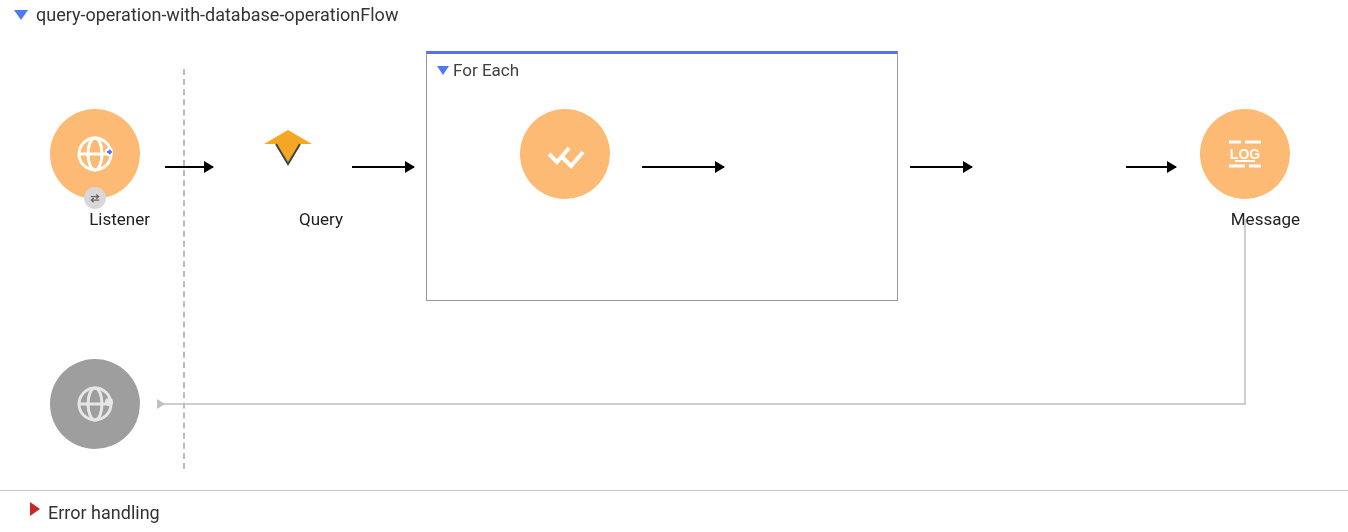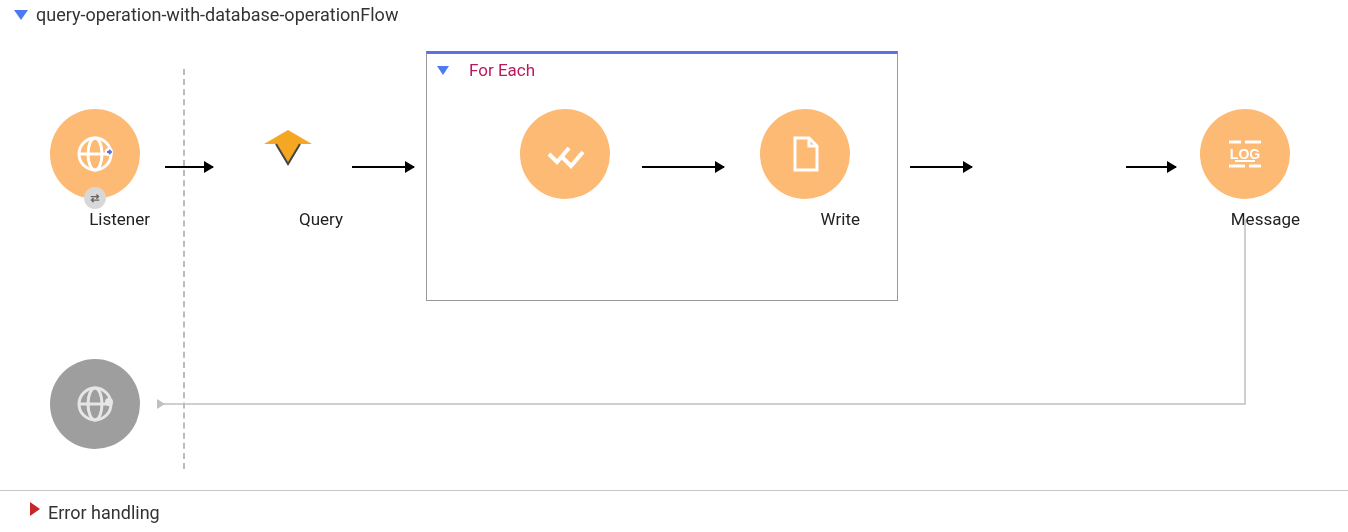--- a/index.html
+++ b/index.html
@@ -55,24 +55,24 @@
   .c-blue { background:#fdba74; }
   .icon-svg { width: 48px; height: 48px; stroke:#fff; fill:none; stroke-width:3; }
   .foreach-box {
     position: absolute;
     border: 1px solid #999;
     border-top: 3px solid #5c71e6;
   }
   .foreach-header {
     display:flex;
     align-items:center;
-    gap:20px;
+    gap:4px;
     padding: 6px 10px;
     font-size: 17px;
-    color:#be185d;
+    color:#404040;
   }
   .foreach-header .tri {
     width:0;height:0;
     border-left:6px solid transparent;
     border-right:6px solid transparent;
     border-top:9px solid #4b7af3;
   }
   .arrow {
     position:absolute;
     height:2px;
@@ -162,29 +162,20 @@
   <div class="node" style="left:480px; top:80px; width:170px;">
     <div class="circle c-blue">
       <svg class="icon-svg" viewBox="0 0 48 48">
         <path d="M8 24 l8 8 l12 -14 M22 28 l8 8 l12 -14" stroke-width="4"></path>
       </svg>
     </div>
   </div>
 
   <div class="arrow" style="left:642px; top:137px; width:82px;"></div>
 
-  <div class="node" style="left:750px; top:80px; width:110px;">
-    <div class="circle c-blue">
-      <svg class="icon-svg" viewBox="0 0 48 48">
-        <path d="M14 8 h14 l8 8 v24 h-22 z"></path>
-        <path d="M28 8 v8 h8"></path>
-      </svg>
-    </div>
-    <div class="label">Write</div>
-  </div>
 
   <div class="arrow" style="left:910px; top:137px; width:62px;"></div>
 
 
   <div class="arrow" style="left:1126px; top:137px; width:50px;"></div>
 
   <div class="node" style="left:1190px; top:80px; width:110px;">
     <div class="circle c-blue">
       <svg viewBox="0 0 48 48" width="48" height="48">
         <g stroke="#fff" stroke-width="3" fill="none">

